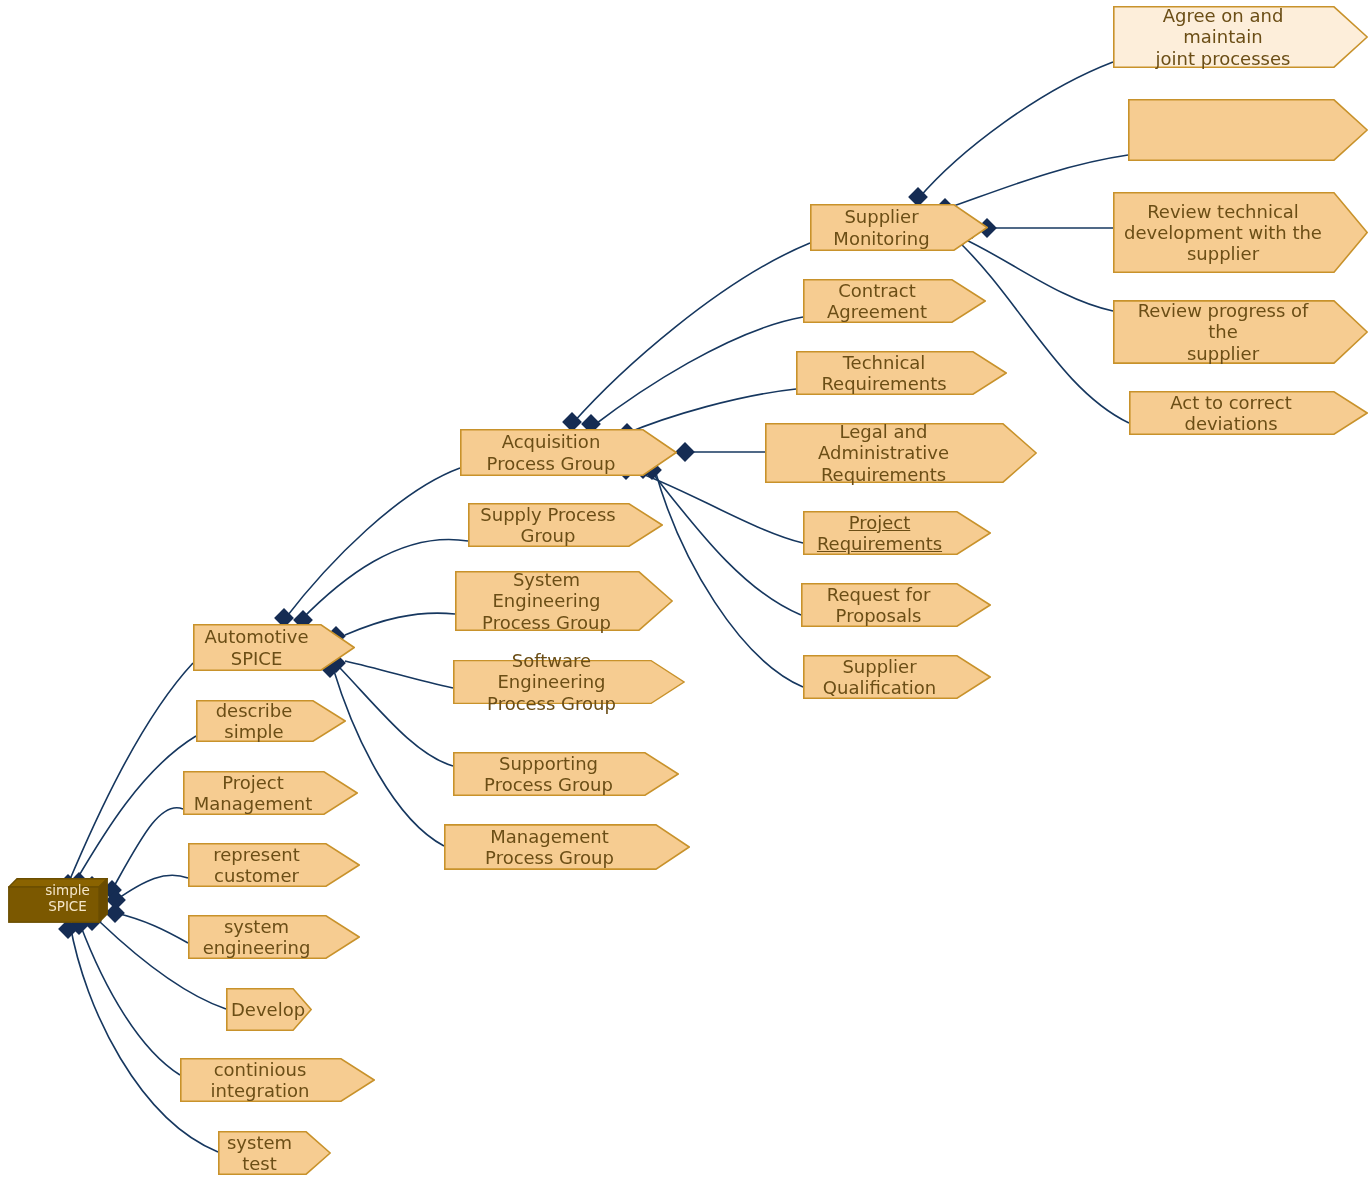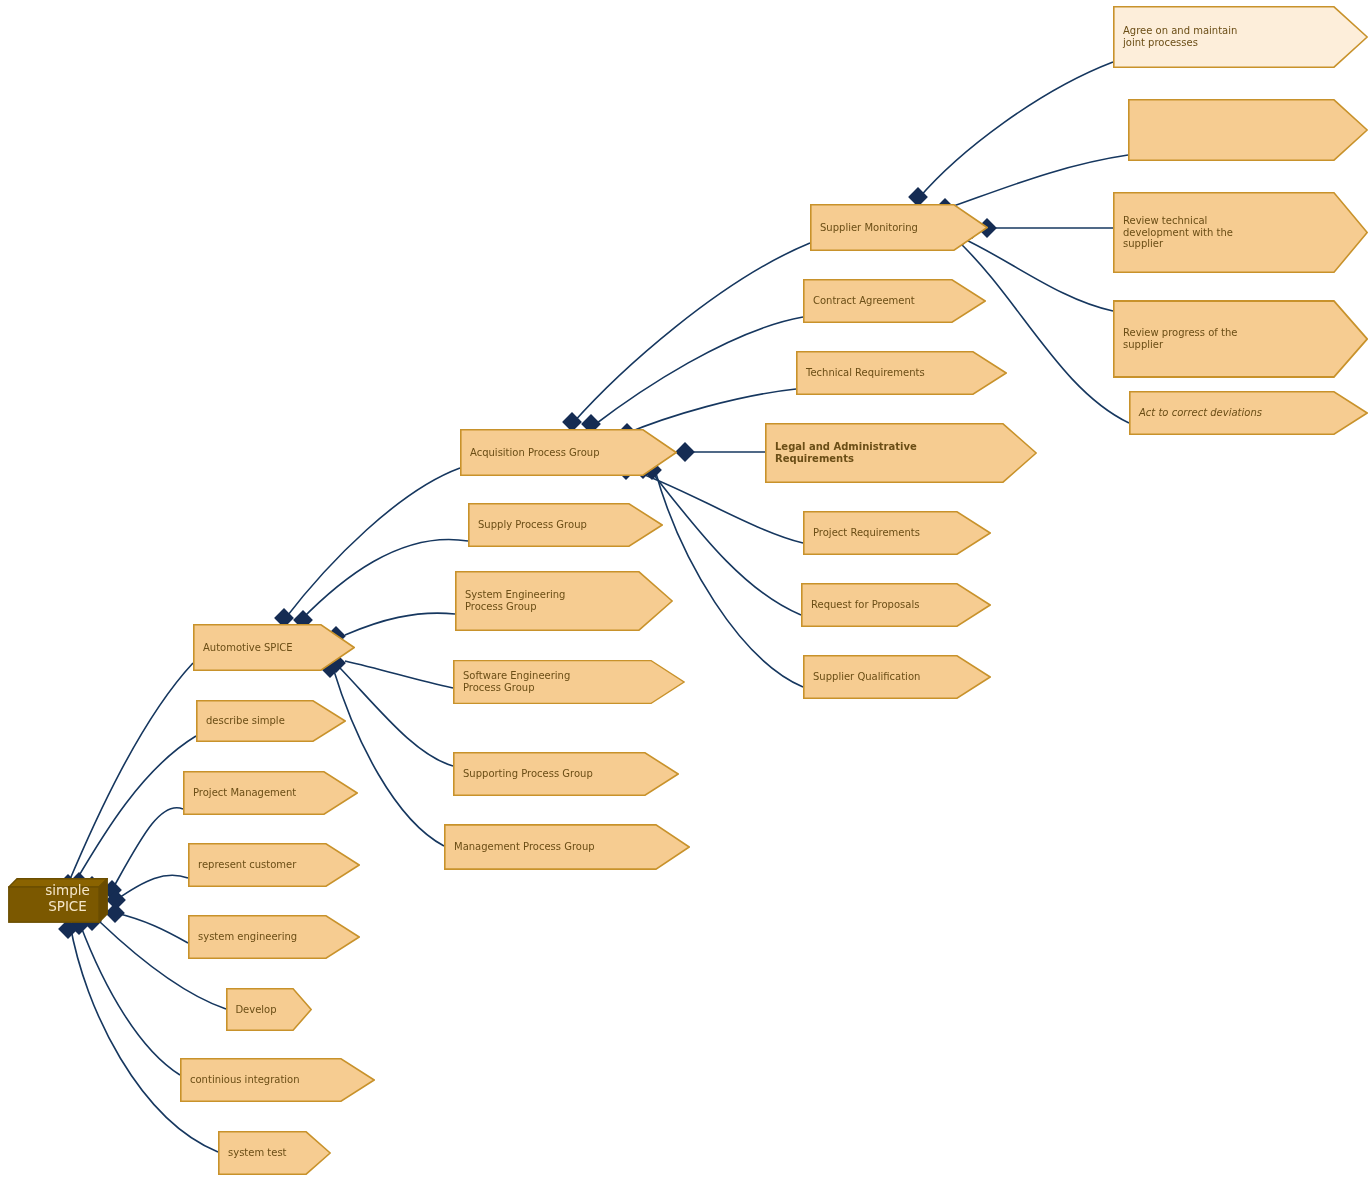--- a/index.html
+++ b/index.html
@@ -8,22 +8,23 @@
     font-family:"DejaVu Sans","Liberation Sans",sans-serif;
     width:1368px;height:1183px;position:relative;overflow:hidden;
   }
   #canvas{position:absolute;left:0;top:0;width:1368px;height:1183px;}
   svg.edges{position:absolute;left:0;top:0;width:1368px;height:1183px;pointer-events:none;}
 
   .node{
     position:absolute;
     box-sizing:border-box;
     display:flex;align-items:center;justify-content:center;
+    text-align:center;
     color:#6B4E16;
-    font-size:10px;
+    font-size:18px;
     line-height:1.18;
     padding:4px 26px 4px 10px;
     -webkit-font-smoothing:antialiased;
   }
   .node .lbl{display:block;width:100%;}
 
   
   .node svg.shape{
     position:absolute;left:0;top:0;width:100%;height:100%;
     z-index:0;
@@ -201,27 +202,27 @@
           <polygon points="0.8,0.8 149,0.8 182.2,22 149,43.2 0.8,43.2" fill="#F6CC91" stroke="#C8922B" stroke-width="1.6" stroke-linejoin="miter"></polygon>
         </svg>
         <span class="lbl" style="padding-right: 19px;">Contract Agreement</span>
       </div>
       <div class="node" style="left: 796px; top: 351px; width: 211px; height: 44px;">
         <svg class="shape" viewBox="0 0 211 44" preserveAspectRatio="none">
           <polygon points="0.8,0.8 177,0.8 210.2,22 177,43.2 0.8,43.2" fill="#F6CC91" stroke="#C8922B" stroke-width="1.6" stroke-linejoin="miter"></polygon>
         </svg>
         <span class="lbl" style="padding-right: 19px;">Technical Requirements</span>
       </div>
-      <div class="node" style="left: 765px; top: 423px; width: 272px; height: 60px; font-weight: bold;">
+      <div class="node" style="left: 765px; top: 423px; width: 272px; height: 60px;">
         <svg class="shape" viewBox="0 0 272 60" preserveAspectRatio="none">
           <polygon points="0.8,0.8 238,0.8 271.2,30 238,59.2 0.8,59.2" fill="#F6CC91" stroke="#C8922B" stroke-width="1.6" stroke-linejoin="miter"></polygon>
         </svg>
         <span class="lbl" style="padding-right: 19px;">Legal and Administrative<br>Requirements</span>
       </div>
-      <div class="node" style="left: 803px; top: 511px; width: 188px; height: 44px;">
+      <div class="node" style="left: 803px; top: 511px; width: 188px; height: 44px; text-decoration: underline;">
         <svg class="shape" viewBox="0 0 188 44" preserveAspectRatio="none">
           <polygon points="0.8,0.8 154,0.8 187.2,22 154,43.2 0.8,43.2" fill="#F6CC91" stroke="#C8922B" stroke-width="1.6" stroke-linejoin="miter"></polygon>
         </svg>
         <span class="lbl" style="padding-right: 19px;">Project Requirements</span>
       </div>
       <div class="node" style="left: 801px; top: 583px; width: 190px; height: 44px;">
         <svg class="shape" viewBox="0 0 190 44" preserveAspectRatio="none">
           <polygon points="0.8,0.8 156,0.8 189.2,22 156,43.2 0.8,43.2" fill="#F6CC91" stroke="#C8922B" stroke-width="1.6" stroke-linejoin="miter"></polygon>
         </svg>
         <span class="lbl" style="padding-right: 19px;">Request for Proposals</span>
@@ -242,31 +243,31 @@
         <svg class="shape" viewBox="0 0 240 62" preserveAspectRatio="none">
           <polygon points="0.8,0.8 206,0.8 239.2,31 206,61.2 0.8,61.2" fill="#F6CC91" stroke="#C8922B" stroke-width="1.6" stroke-linejoin="miter"></polygon>
         </svg>
       </div>
       <div class="node" style="left: 1113px; top: 192px; width: 255px; height: 81px;">
         <svg class="shape" viewBox="0 0 255 81" preserveAspectRatio="none">
           <polygon points="0.8,0.8 221,0.8 254.2,40.5 221,80.2 0.8,80.2" fill="#F6CC91" stroke="#C8922B" stroke-width="1.6" stroke-linejoin="miter"></polygon>
         </svg>
         <span class="lbl" style="padding-right: 19px;">Review technical<br>development with the<br>supplier</span>
       </div>
-      <div class="node" style="left: 1113px; top: 300px; width: 255px; height: 78px; border-radius: 11px;">
+      <div class="node" style="left: 1113px; top: 300px; width: 255px; height: 64px; border-radius: 11px;">
         <svg class="shape" viewBox="0 0 255 62" preserveAspectRatio="none">
           <polygon points="0.8,0.8 221,0.8 254.2,31 221,61.2 0.8,61.2" fill="#F6CC91" stroke="#C8922B" stroke-width="1.6" stroke-linejoin="miter"></polygon>
         </svg>
         <span class="lbl" style="padding-right: 19px;">Review progress of the<br>supplier</span>
       </div>
       <div class="node" style="left: 1129px; top: 391px; width: 239px; height: 44px;">
         <svg class="shape" viewBox="0 0 239 44" preserveAspectRatio="none">
           <polygon points="0.8,0.8 205,0.8 238.2,22 205,43.2 0.8,43.2" fill="#F6CC91" stroke="#C8922B" stroke-width="1.6" stroke-linejoin="miter"></polygon>
         </svg>
-        <span class="lbl" style="padding-right: 19px; font-style: italic;">Act to correct deviations</span>
+        <span class="lbl" style="padding-right: 19px;">Act to correct deviations</span>
       </div>
       <div class="rootnode" style="left: 8px; top: 878px; width: 100px; height: 45px; padding-left: 27px;">
         <svg class="shape" viewBox="0 0 100 45" preserveAspectRatio="none">
           <polygon points="0.8,9 9,0.8 99.2,0.8 91,9" fill="#8A6300" stroke="#6B4E00" stroke-width="1.4"></polygon>
           <polygon points="91,9 99.2,0.8 99.2,36 91,44.2" fill="#6A4B00" stroke="#6B4E00" stroke-width="1.4"></polygon>
           <rect x="0.8" y="9" width="90.2" height="35.2" fill="#7B5800" stroke="#6B4E00" stroke-width="1.4"></rect>
         </svg>
         <span class="lbl">simple SPICE</span>
       </div>
     </div>

